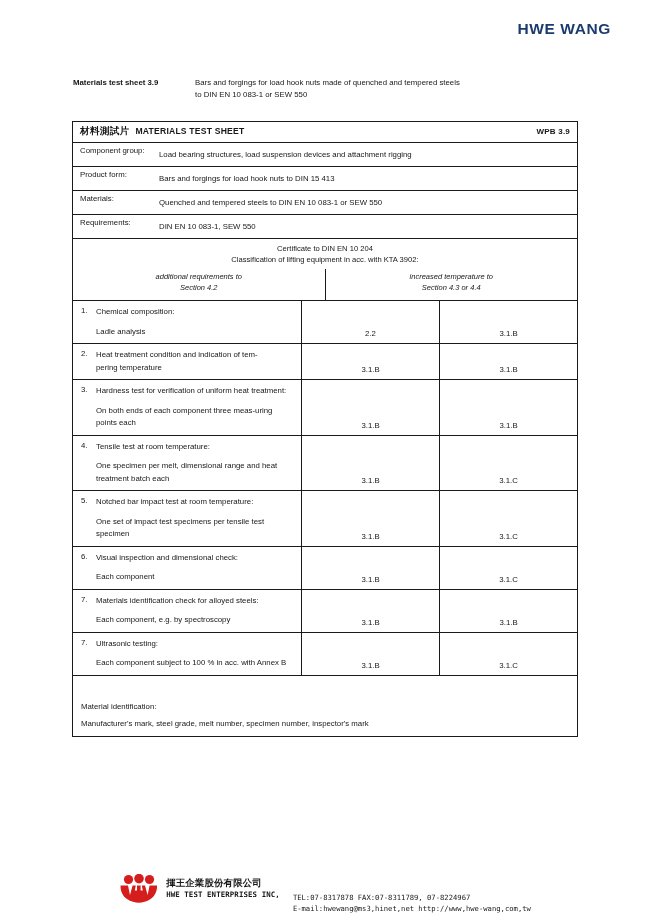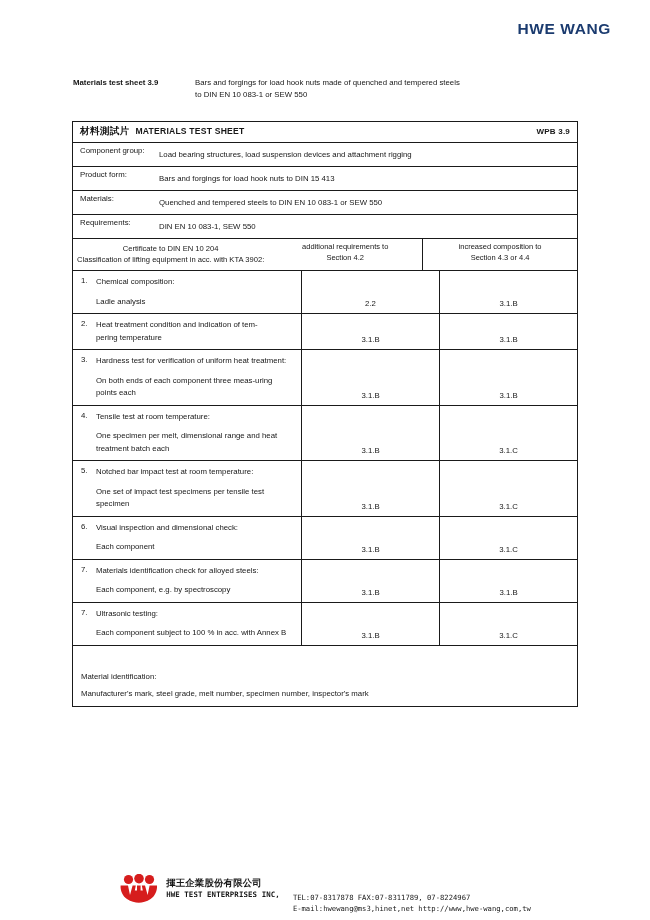--- a/index.html
+++ b/index.html
@@ -132,40 +132,41 @@
     font-size: 7.8px;
     margin-bottom: 8px;
   }
   .colhead-left .ch-sub {
     font-size: 7.5px;
     line-height: 10.5px;
   }
   .colhead-right {
     flex: 1;
     display: flex;
-    flex-direction: row;
+    flex-direction: column;
     box-sizing: border-box;
   }
   .cert-top {
     text-align: center;
     font-size: 7.6px;
     line-height: 10.5px;
     padding: 5px 4px 4px 4px;
   }
   .cert-bottom {
     display: flex;
     flex: 1;
   }
   .cert-cell {
     flex: 1;
     text-align: center;
     font-size: 7.5px;
     line-height: 10.5px;
     padding: 3px 6px 7px 6px;
     box-sizing: border-box;
+    font-style: italic;
   }
   .cert-cell.divider { border-right: 1px solid #1a1a1a; }
 
   
   .data-row {
     display: flex;
     border-bottom: 1px solid #1a1a1a;
     box-sizing: border-box;
   }
   .dr-num {
@@ -301,21 +302,21 @@
       <div class="cert-top">
         <div>Certificate to DIN EN 10 204</div>
         <div>Classification of lifting equipment in acc. with KTA 3902:</div>
       </div>
       <div class="cert-bottom">
         <div class="cert-cell divider">
           <div>additional requirements to</div>
           <div>Section  4.2</div>
         </div>
         <div class="cert-cell">
-          <div>increased composition to</div>
+          <div>increased temperature to</div>
           <div>Section 4.3 or 4.4</div>
         </div>
       </div>
     </div>
   </div>
 
   <div class="data-row">
     <div class="dr-num">1.</div>
     <div class="dr-text">
       <div>Chemical composition:</div>

